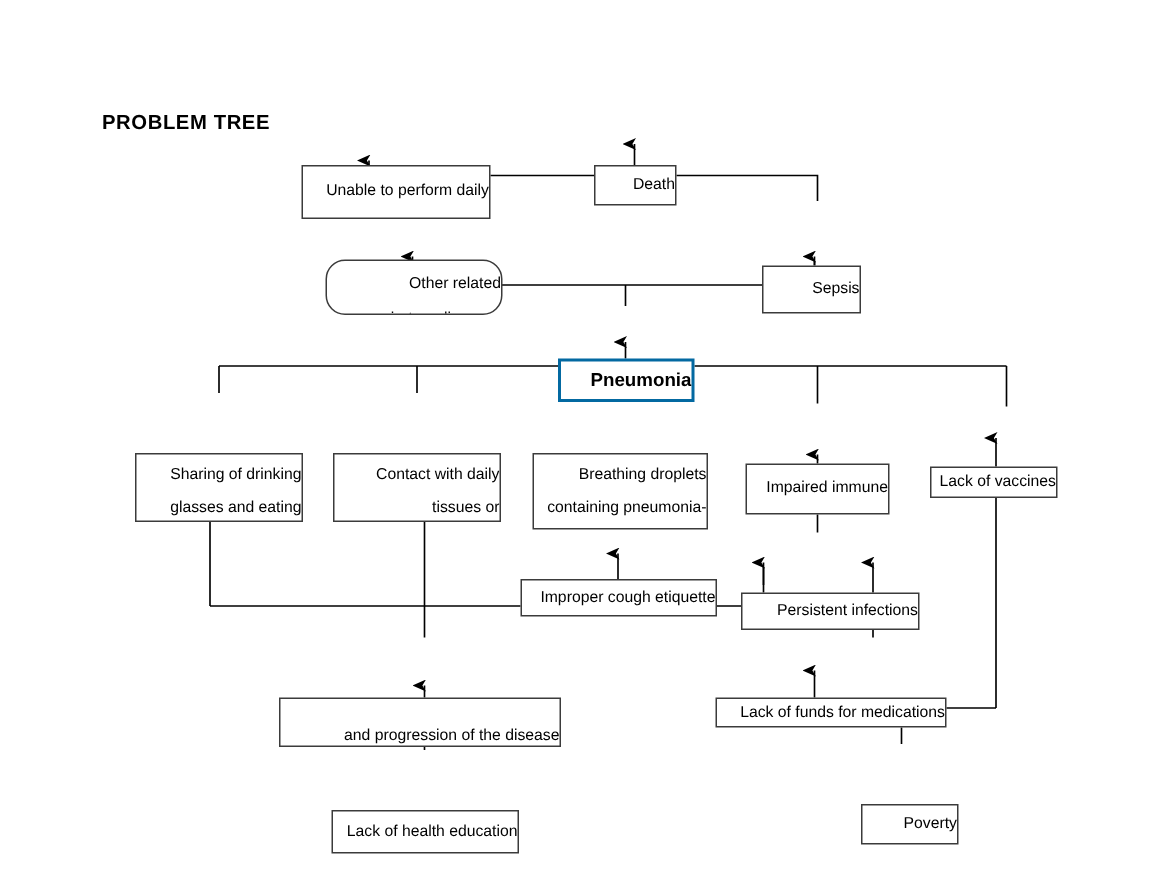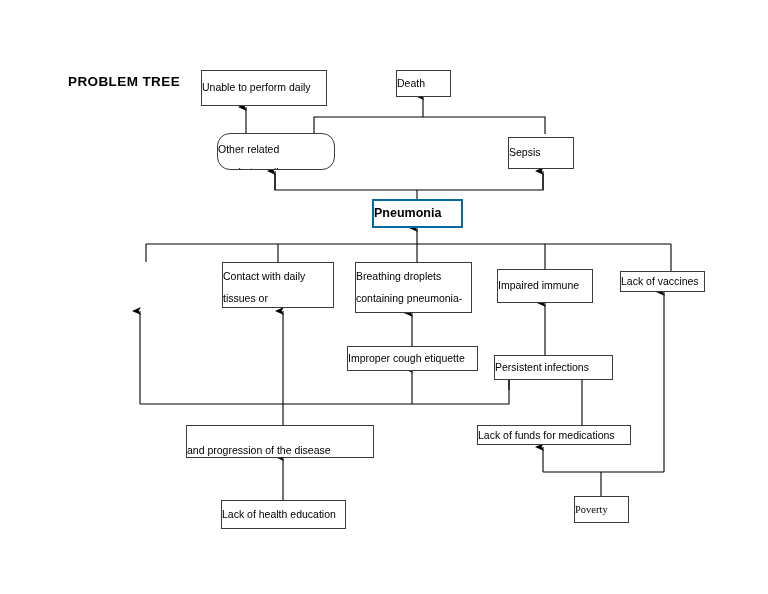--- a/index.html
+++ b/index.html
@@ -35,22 +35,23 @@
     white-space: nowrap;
   }
   .node {
     position: absolute;
     box-sizing: border-box;
     background: #ffffff;
     border: 1px solid #3b3b3b;
     overflow: hidden;
     display: flex;
     flex-direction: column;
-    align-items: flex-start;
+    align-items: flex-end;
     justify-content: flex-start;
+    margin-top: 40px;
   }
   .node .line {
     font-size: 10.5px;
     color: #000;
     line-height: 1.05;
     white-space: nowrap;
     text-align: center;
   }
   .node.emphasis {
     border: 2px solid #0369a1;
@@ -145,20 +146,24 @@
   </div>
 
   <div class="node single" style="left:508px; top:137px; width:66px; height:32px;">
     <span class="line">Sepsis</span>
   </div>
 
   <div class="node single emphasis" style="left:372px; top:199px; width:91px; height:29px;">
     <span class="line">Pneumonia</span>
   </div>
 
+  <div class="node" style="left:90px; top:262px; width:112px; height:46px; padding-top:8px;">
+    <span class="line">Sharing of drinking</span>
+    <span class="line" style="margin-top:11px;">glasses and eating</span>
+  </div>
 
   <div class="node" style="left:222px; top:262px; width:112px; height:46px; padding-top:8px;">
     <span class="line">Contact with daily</span>
     <span class="line" style="margin-top:11px;">tissues or</span>
   </div>
 
   <div class="node" style="left:355px; top:262px; width:117px; height:51px; padding-top:8px;">
     <span class="line">Breathing droplets</span>
     <span class="line" style="margin-top:11px;">containing pneumonia-</span>
   </div>
@@ -184,17 +189,17 @@
   </div>
 
   <div class="node clip-mid" style="left:477px; top:425px; width:154px; height:20px;">
     <span class="line" style="line-height:0.62;">Lack of funds for medications</span>
   </div>
 
   <div class="node single" style="left:221px; top:500px; width:125px; height:29px;">
     <span class="line">Lack of health education</span>
   </div>
 
-  <div class="node single" style="left:574px; top:496px; width:55px; height:27px;font-family:Liberation Serif, serif;">
+  <div class="node single" style="left:574px; top:496px; width:65px; height:27px;">
     <span class="line">Poverty</span>
   </div>
 
 </div>
 
 </body></html>

